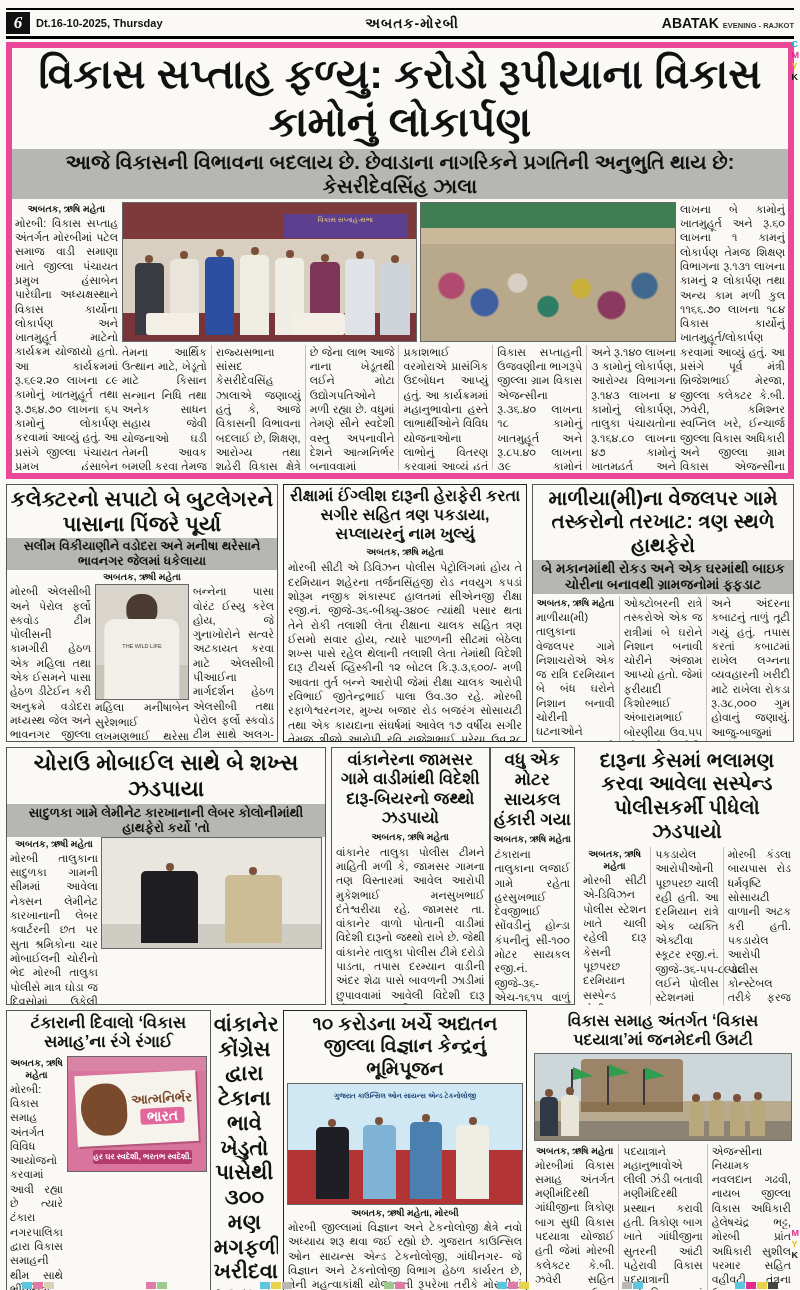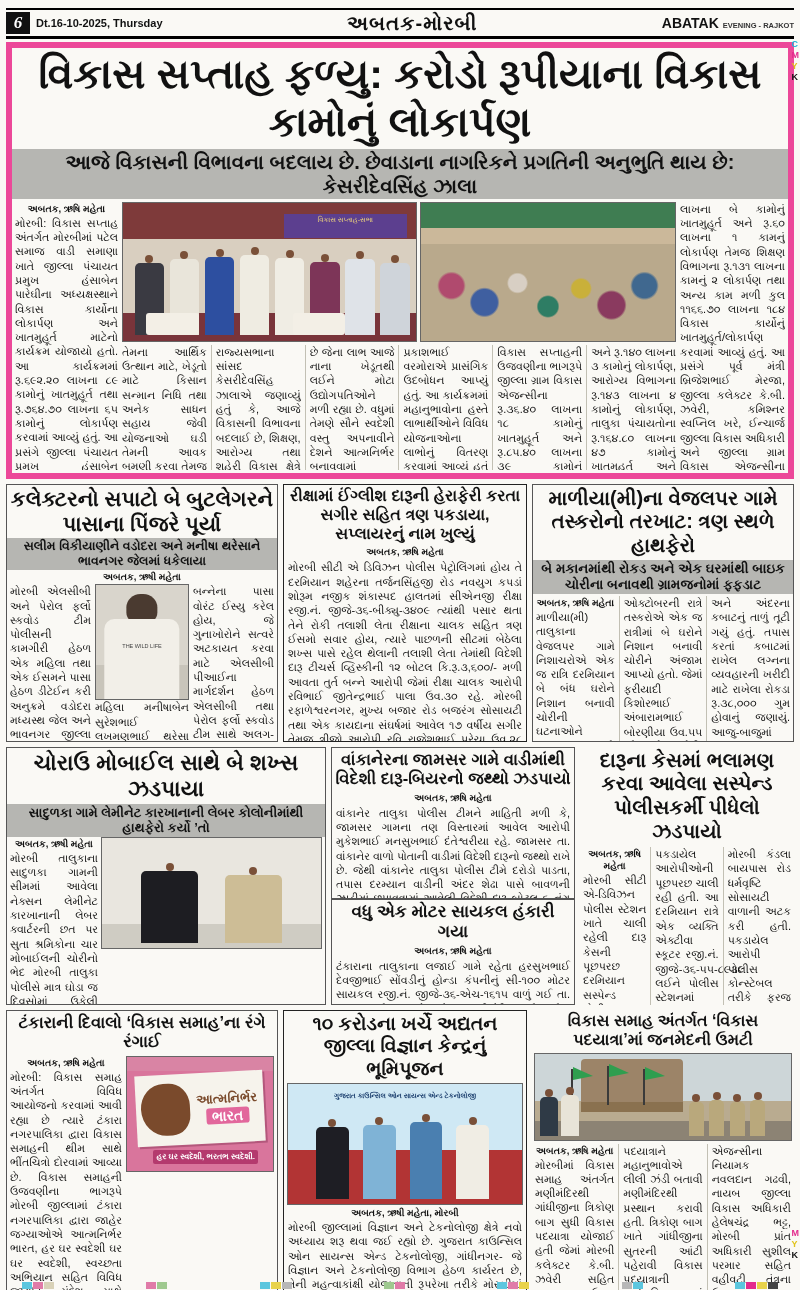--- a/index.html
+++ b/index.html
@@ -4,21 +4,21 @@
 <style>
   html,body{margin:0;padding:0;background:#e9e7e0;}
   #page{position:relative;width:800px;height:1290px;margin:0 auto;background:#faf9f5;
         font-family:"Liberation Sans","DejaVu Sans",sans-serif;color:#111;overflow:hidden;}
   
   #hdr{margin:8px 6px 0 6px;border-top:2px solid #000;border-bottom:3px solid #000;
        display:flex;align-items:center;height:26px;}
   .pgno{background:#111;color:#fff;font:italic 700 17px "Liberation Serif",serif;
         width:24px;height:22px;display:flex;align-items:center;justify-content:center;margin-right:6px;}
   .hdate{font-size:11px;font-weight:700;}
-  .mast{flex:1;text-align:center;font-size:20px;font-weight:800;letter-spacing:1px;}
+  .mast{flex:1;text-align:center;font-size:14px;font-weight:800;letter-spacing:1px;}
   .brand{font-size:14px;font-weight:800;}
   .brand small{font-size:7.5px;font-weight:700;color:#333;}
   
   .art{background:#faf9f5;border:1px solid #555;overflow:hidden;box-sizing:border-box;}
   .hl{font-weight:800;text-align:center;line-height:1.18;padding:2px 3px;}
   .sub{background:#b6b6b2;font-weight:800;text-align:center;padding:1px 2px;line-height:1.2;}
   .by{font-weight:700;font-size:9.5px;text-align:center;padding:1px 0;}
   .bd{font-size:11px;line-height:1.3;text-align:justify;}
   .cols{display:flex;gap:4px;padding:2px 3px;}
   .cols .c{flex:1;min-width:0;}
@@ -66,21 +66,21 @@
   .ph-sci .bannertx{position:absolute;top:7%;left:4%;width:92%;text-align:center;color:#1c3f6e;
         font-size:7px;font-weight:700;}
   .ph-pady{background:linear-gradient(#cdd6d8 0 55%,#b9ab90 55% 78%,#8c8374 78% 100%);}
   .ph-pady .monu{position:absolute;top:6%;left:18%;width:40%;height:62%;background:#9c8468;
         border-radius:4px 4px 0 0;box-shadow:inset 0 -10px 0 #8a714f;}
   
   .regcol{position:absolute;right:1px;display:flex;flex-direction:column;gap:2px;font-size:9px;font-weight:800;line-height:1;}
   .regbot{position:absolute;bottom:0;left:0;width:100%;height:8px;display:flex;justify-content:space-between;padding:0 22px;box-sizing:border-box;}
   .regbot i{display:flex;gap:1px;}
   .regbot b{width:10px;height:7px;display:block;}
-  .stack{display:flex;flex-direction:column;}
+  .stack{display:flex;flex-direction:row;}
 </style>
 </head>
 <body>
 
 <div id="page">
 
   <div id="hdr">
     <div class="pgno">6</div>
     <div class="hdate">Dt.16-10-2025, Thursday</div>
     <div class="mast">અબતક-મોરબી</div>

